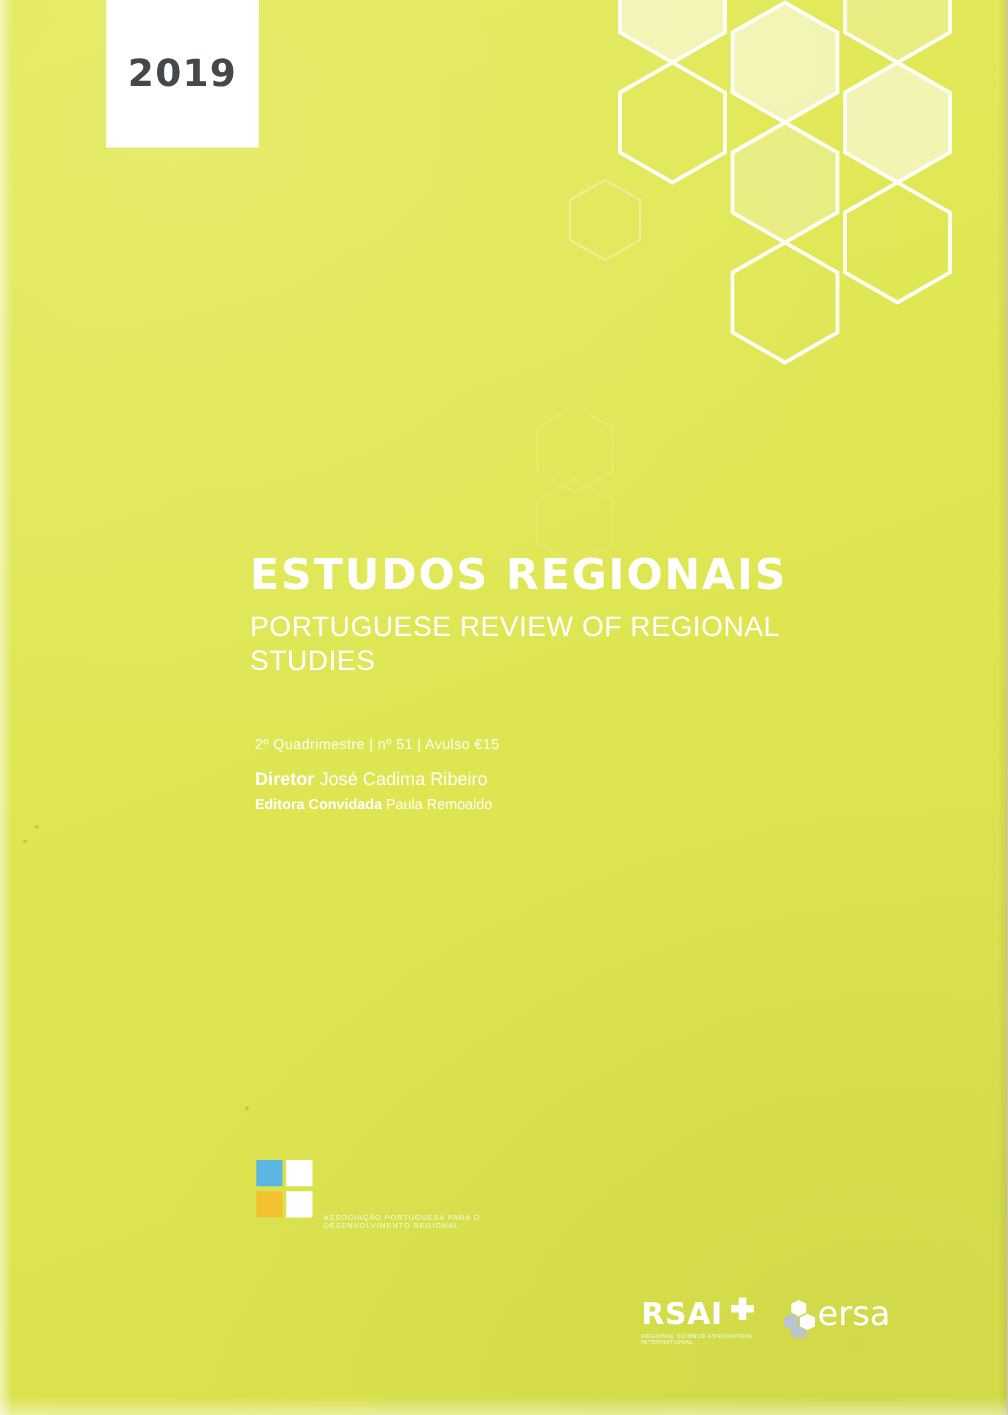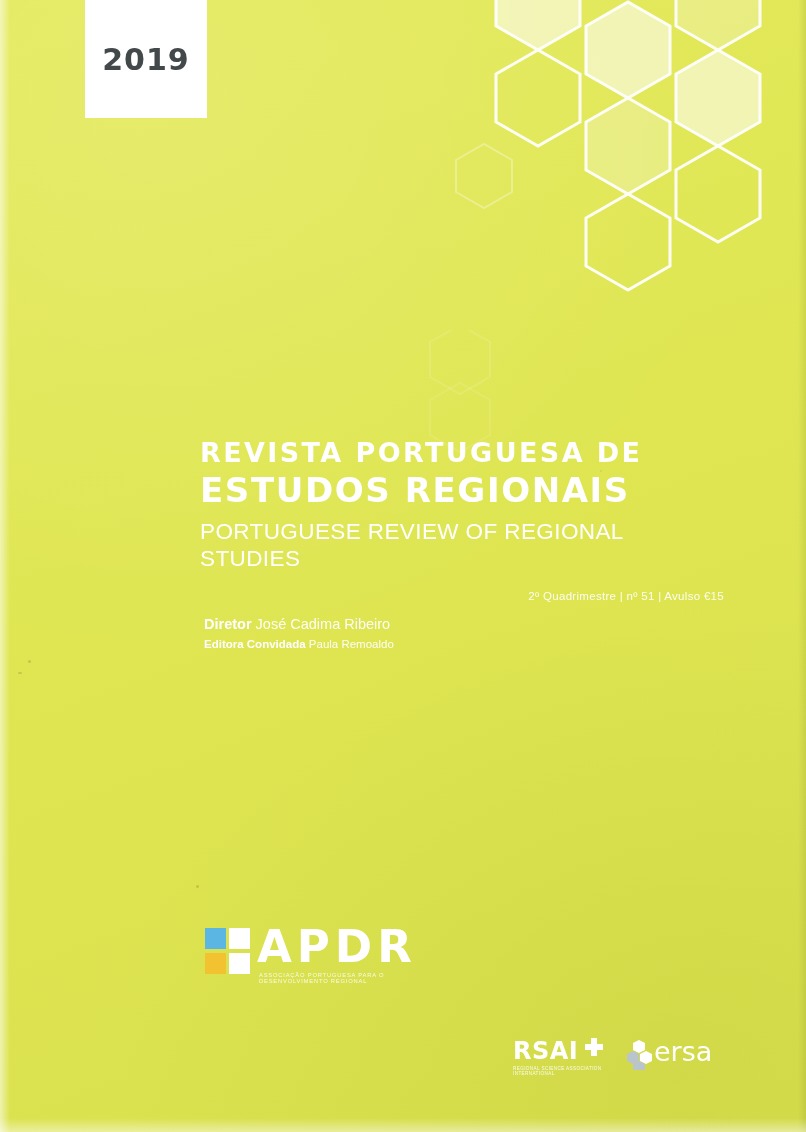--- a/index.html
+++ b/index.html
@@ -117,21 +117,20 @@
     left: 204px;
     top: 588px;
     width: 520px;
   }
   .meta-issue {
     color: #ffffff;
     opacity: 0.92;
     font-size: 11.5px;
     letter-spacing: 0.3px;
     line-height: 1.5;
-    text-align: right;
   }
   .meta-row {
     margin-top: 9px;
     font-size: 14.5px;
     color: #ffffff;
     line-height: 1.4;
   }
   .meta-row .lbl {
     font-weight: bold;
   }
@@ -305,21 +304,20 @@
 
   <div class="paper-edge-left"></div>
   <div class="paper-edge-right"></div>
   <div class="paper-edge-bottom"></div>
 
   <div class="year-badge">
     <span class="year-text">2019</span>
   </div>
 
   <div class="title-block">
-    <div class="title-line1">REVISTA PORTUGUESA DE</div>
     <div class="title-line2">ESTUDOS REGIONAIS</div>
     <div class="title-line3">PORTUGUESE REVIEW OF REGIONAL STUDIES</div>
   </div>
 
   <div class="meta-block">
     <div class="meta-issue">2º Quadrimestre | nº 51 | Avulso €15</div>
     <div class="meta-row">
       <span class="lbl">Diretor</span>
       <span class="val">José Cadima Ribeiro</span>
     </div>
@@ -329,21 +327,20 @@
     </div>
   </div>
 
   <div class="apdr-logo">
     <div class="apdr-squares">
       <span class="sq a"></span>
       <span class="sq b"></span>
       <span class="sq c"></span>
       <span class="sq d"></span>
     </div>
-    <div class="apdr-word">APDR</div>
     <div class="apdr-sub">ASSOCIAÇÃO PORTUGUESA PARA O DESENVOLVIMENTO REGIONAL</div>
   </div>
 
   <div class="rsai-logo">
     <div>
       <span class="rsai-word">RSAI</span>
       <span class="rsai-cross"></span>
     </div>
     <div class="rsai-sub">REGIONAL SCIENCE ASSOCIATION INTERNATIONAL</div>
   </div>

